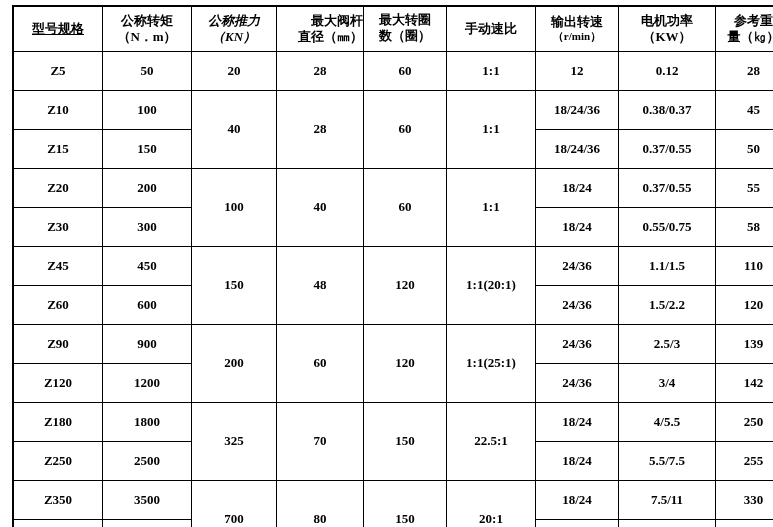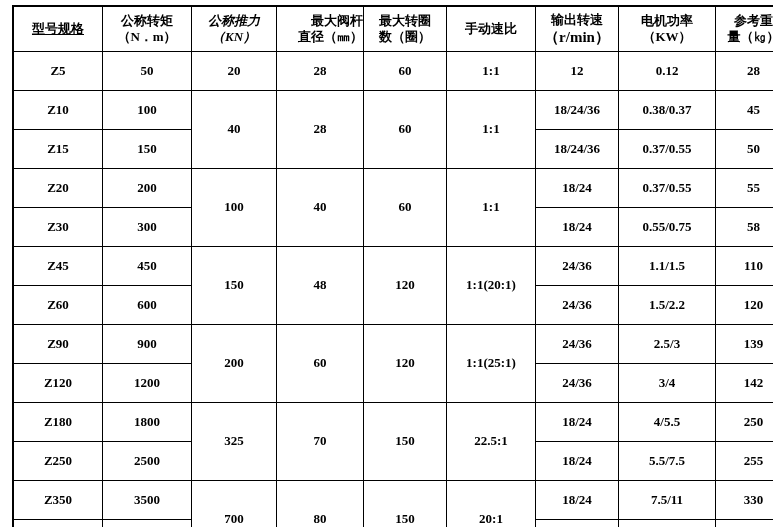--- a/index.html
+++ b/index.html
@@ -40,21 +40,21 @@
   table.spec th {
     height: 44px;
   }
   table.spec td {
     height: 38px;
   }
   .hdr-line {
     display: block;
   }
   .small {
-    font-size: 15px;
+    font-size: 11px;
   }
   .outer {
     border: 2px solid #000000;
   }
 </style>
 </head>
 <body>
 
 <div class="sheet">
   <table class="spec outer">
@@ -69,21 +69,21 @@
           <span class="hdr-line">（N．m）</span>
         </th>
         <th style="width:84px;font-style:italic;">
           <span class="hdr-line">公称推力</span>
           <span class="hdr-line">（KN）</span>
         </th>
         <th style="width:86px;text-align:right;">
           <span class="hdr-line">最大阀杆</span>
           <span class="hdr-line">直径（㎜）</span>
         </th>
-        <th style="width:82px;">
+        <th style="width:82px;font-family:Liberation Mono, monospace;">
           <span class="hdr-line">最大转圈</span>
           <span class="hdr-line">数（圈）</span>
         </th>
         <th style="width:88px;margin-top:39px;">
           <span class="hdr-line">手动速比</span>
           <span class="hdr-line"></span>
         </th>
         <th style="width:82px;text-align:center;">
           <span class="hdr-line">输出转速</span>
           <span class="hdr-line small">（r/min）</span>

